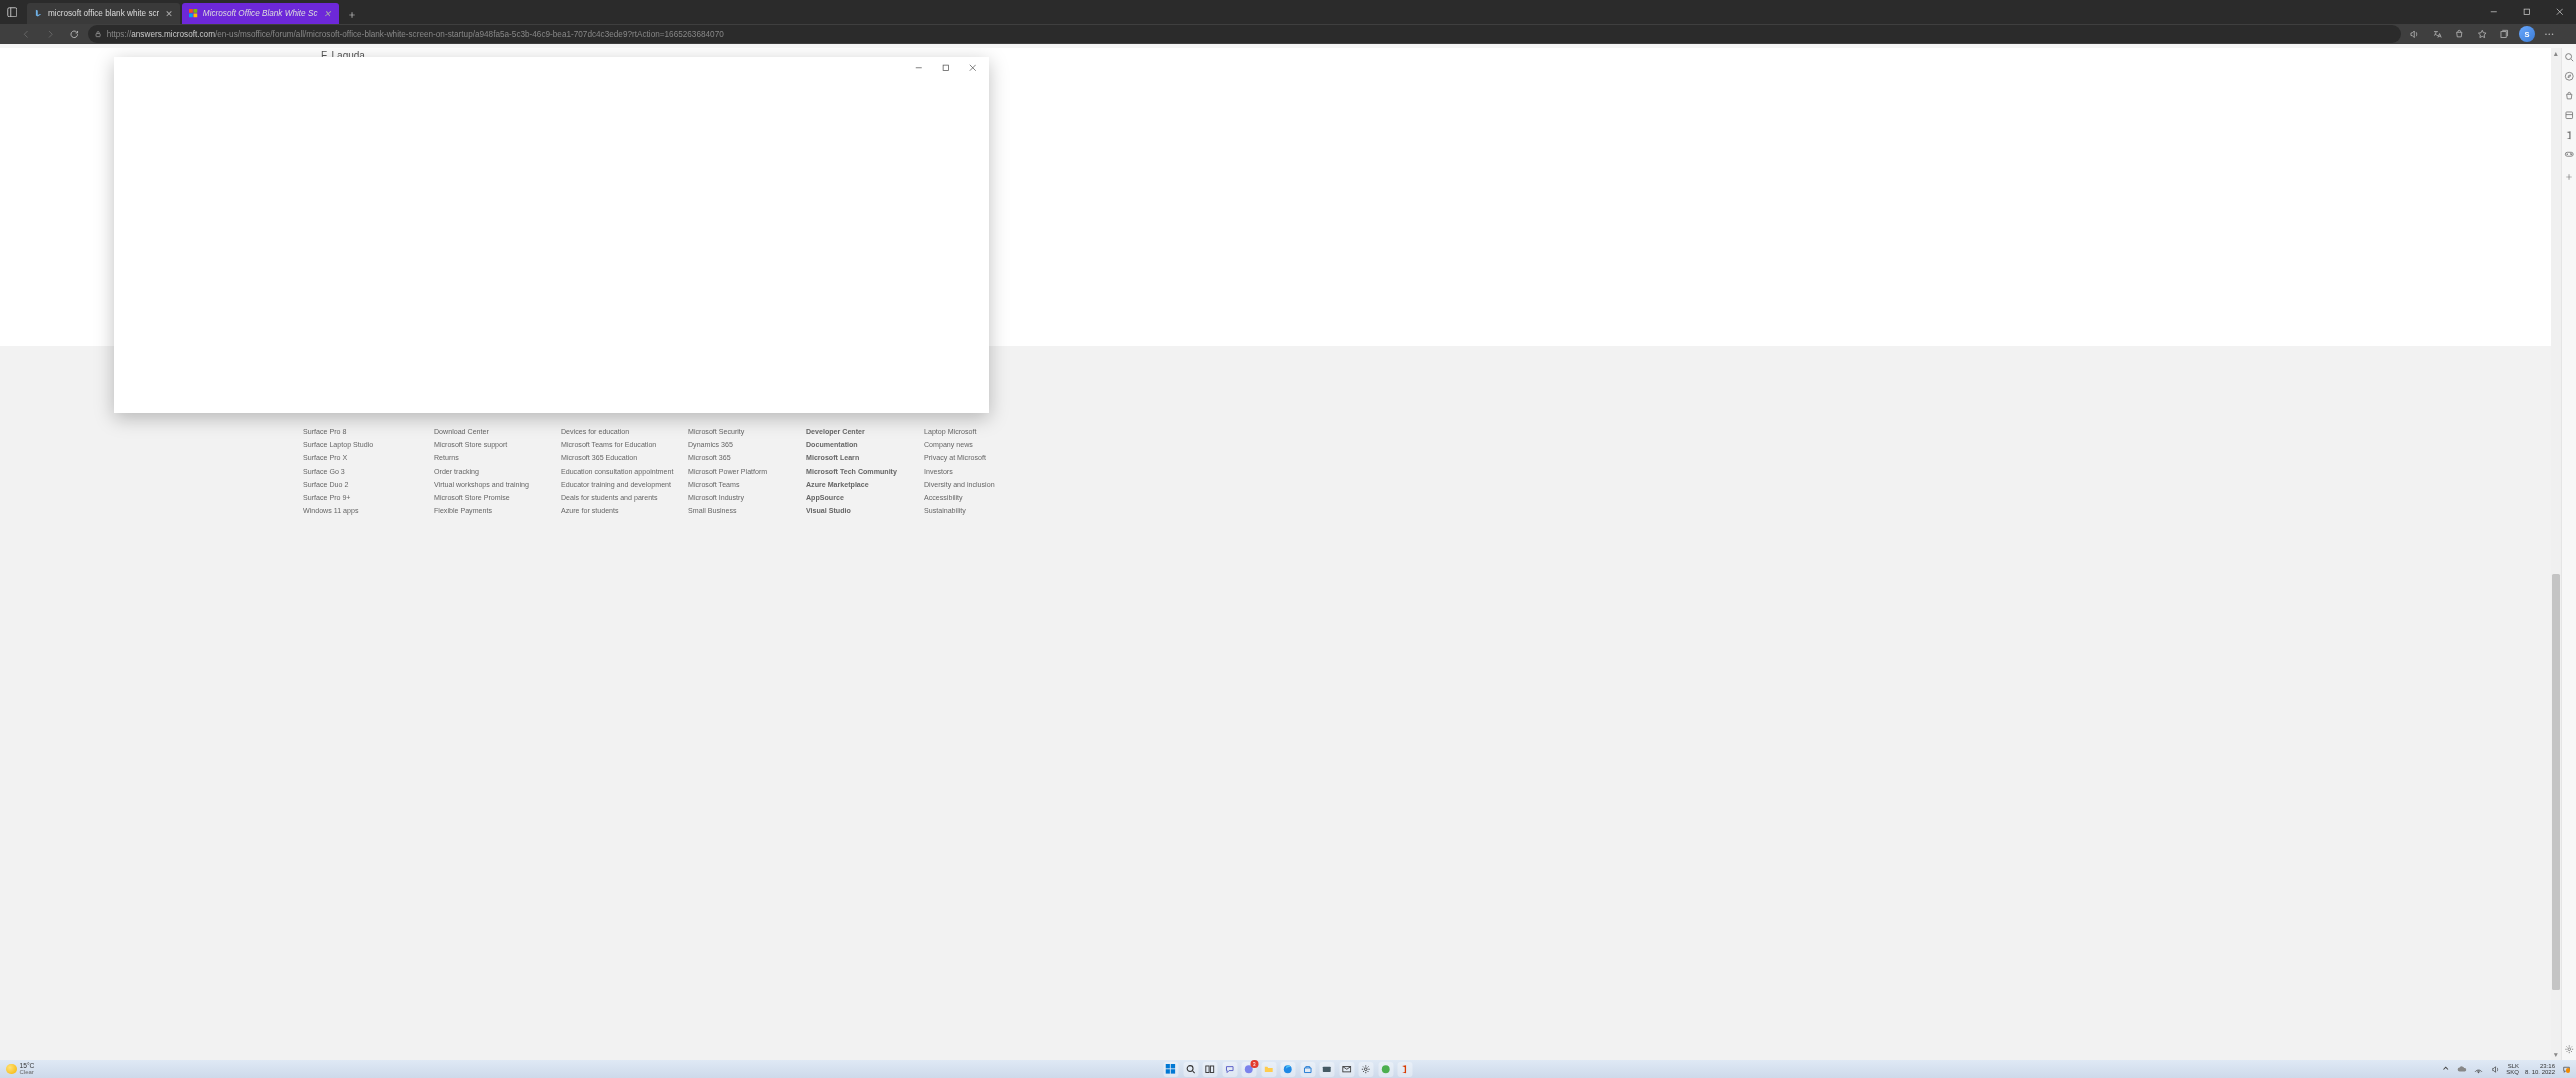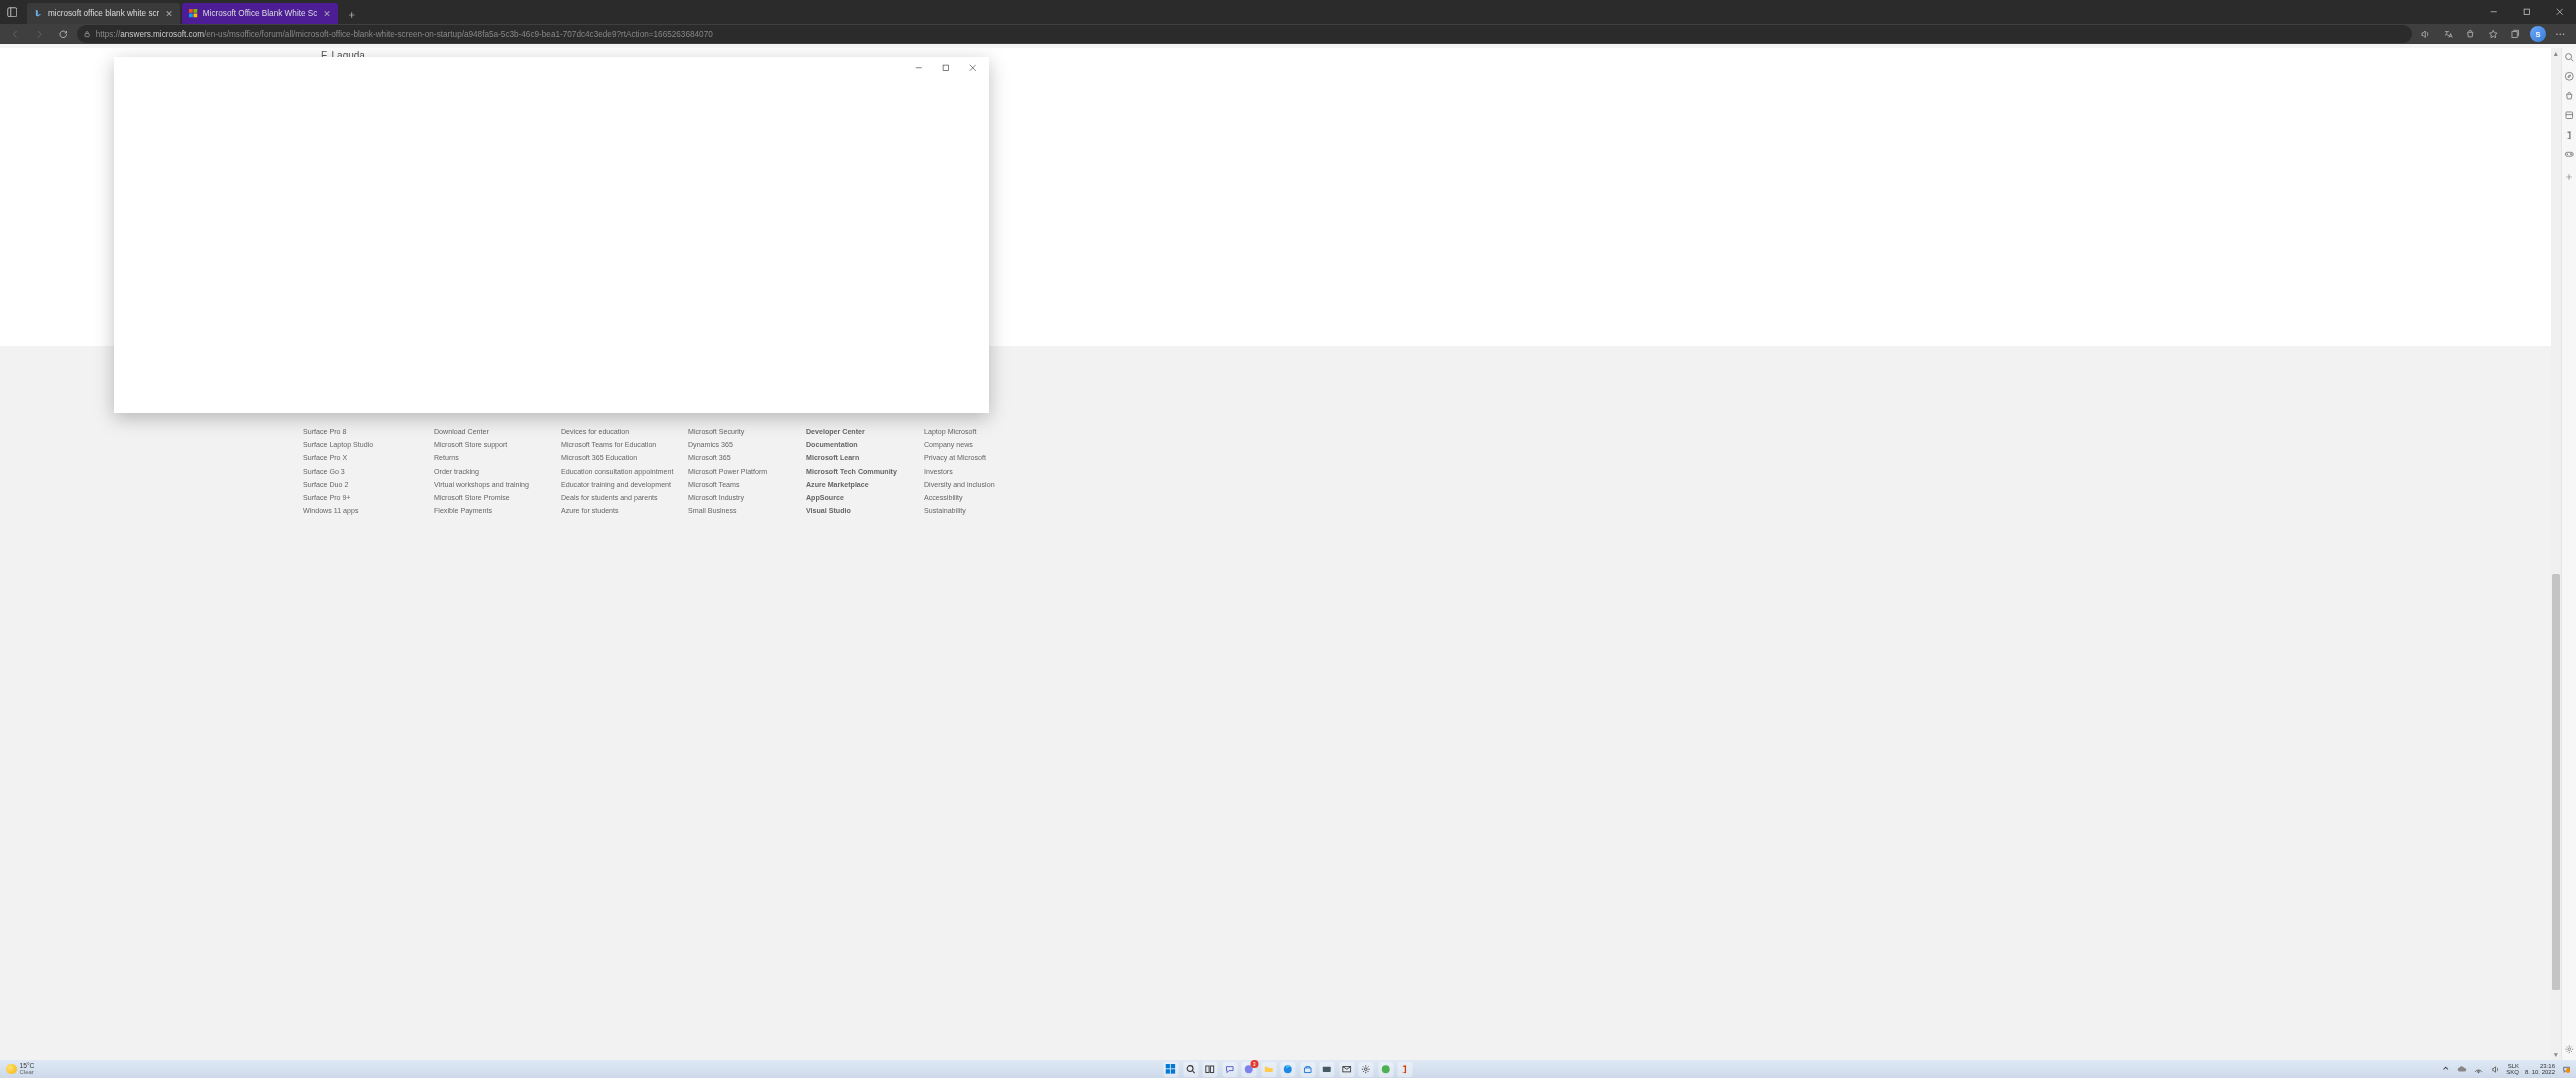--- a/index.html
+++ b/index.html
@@ -4,31 +4,31 @@
 <style>
 * { margin: 0; padding: 0; box-sizing: border-box; font-family: "Segoe UI", Arial, sans-serif; }
 html, body { width: 100%; height: 100%; overflow: hidden; background: #f5f5f5; }
 
 
 .browser-chrome { position: absolute; top: 0; left: 0; right: 0; height: 24px; background: #2b2b2b; display: flex; align-items: stretch; }
 .tab-strip { display: flex; align-items: flex-end; height: 24px; padding-left: 3px; }
 .vtabs-btn { width: 21px; height: 21px; margin: 1.5px 1.5px 0 1.5px; display:flex;align-items:center;justify-content:center; color:#ccc; border-radius:3px; }
 .tab { display: flex; align-items: center; height: 21px; min-width: 150px; max-width: 165px; padding: 0 6px; color: #ddd; font-size: 8.2px; border-radius: 3px 3px 0 0; margin-right: 1.5px; gap:4.5px; }
 .tab.inactive { background: #3a3a3a; }
-.tab.active { background: #4c1d95; }
+.tab.active { background: #6d28d9; font-style: italic; }
 .tab .favicon { width: 10.5px; height: 10.5px; flex-shrink:0; display:flex;align-items:center;justify-content:center; }
 .tab .tab-title { flex:1; white-space: nowrap; overflow: hidden; text-overflow: ellipsis; }
 .tab .tab-close { width:10.5px;height:10.5px;display:flex;align-items:center;justify-content:center;color:#aaa;font-size:9px;}
 .newtab-btn { width:18px;height:18px;margin:3px 0 0 3px;display:flex;align-items:center;justify-content:center;color:#ccc;font-size:10.5px;border-radius:3px;}
 .win-controls { margin-left:auto; display:flex; }
 .win-btn { width:33px;height:24px;display:flex;align-items:center;justify-content:center;color:#ccc; }
 .win-btn svg { width:7.5px;height:7.5px; }
 
 
-.addr-row { position:absolute; top:24px; left:0; right:0; height:20px; background:#3f3f3f; display:flex; align-items:center; padding:0 5px; gap:3px; }
+.addr-row { position:absolute; top:24px; left:0; right:0; height:20px; background:#3f3f3f; display:flex; align-items:center; padding:0 16px; gap:3px; }
 .nav-btn { width:21px;height:21px;display:flex;align-items:center;justify-content:center;color:#bbb;border-radius:3px; }
 .nav-btn.disabled { color:#666; }
 .addr-bar { flex:1; height:18px; background:#2b2b2b; border-radius:9px; display:flex; align-items:center; padding:0 6px; gap:4.5px; color:#ccc; font-size:8.2px; }
 .addr-bar .lock { color:#aaa; }
 .addr-bar .url-box { flex:1; white-space:nowrap; overflow:hidden; color:#ccc; }
 .addr-bar .url-box .dim { color:#888; }
 .toolbar-icons { display:flex; gap:1.5px; }
 .tb-icon { width:21px;height:21px;display:flex;align-items:center;justify-content:center;color:#bbb;border-radius:3px; }
 .avatar { width:16.5px;height:16.5px;border-radius:50%;background:linear-gradient(135deg,#6aa9ff,#3a7bd5);display:flex;align-items:center;justify-content:center;color:#fff;font-size:7.5px;font-weight:600; }
 

